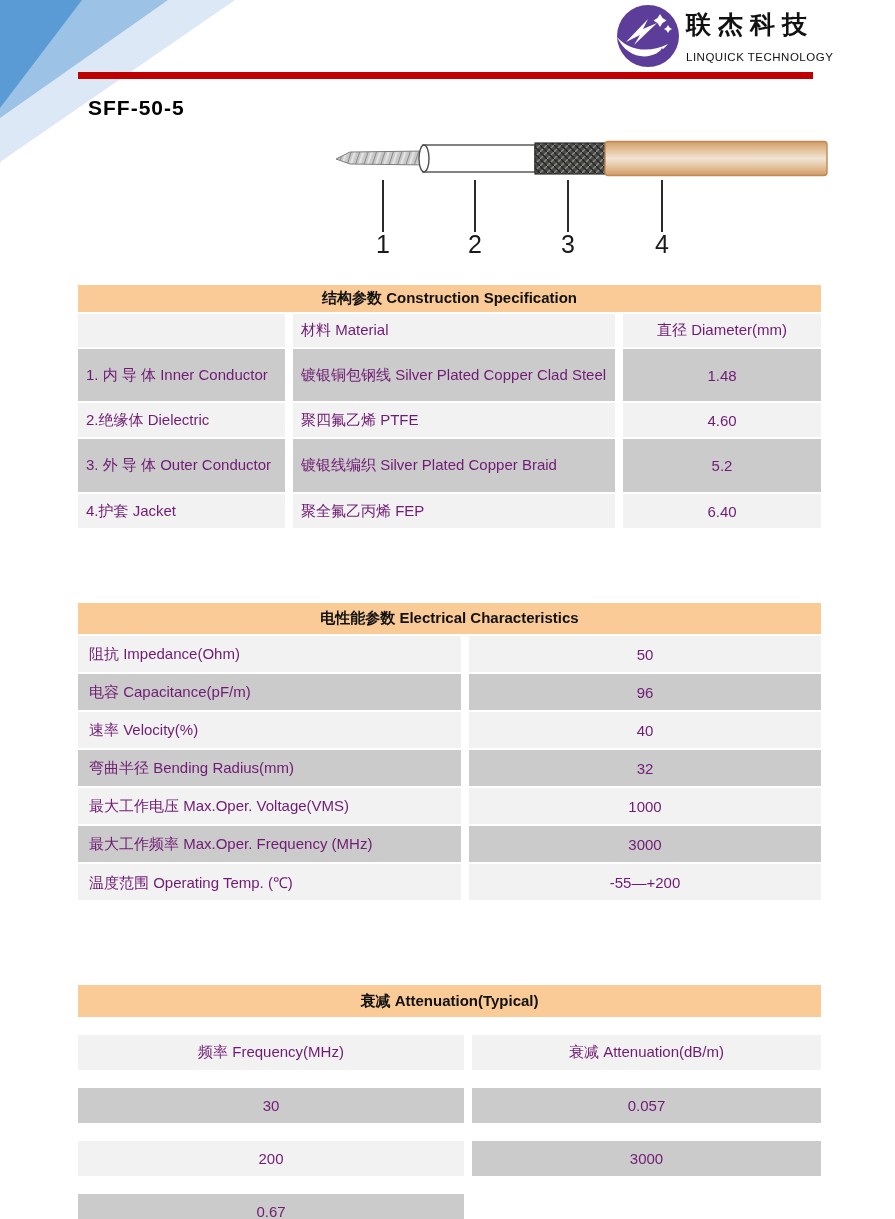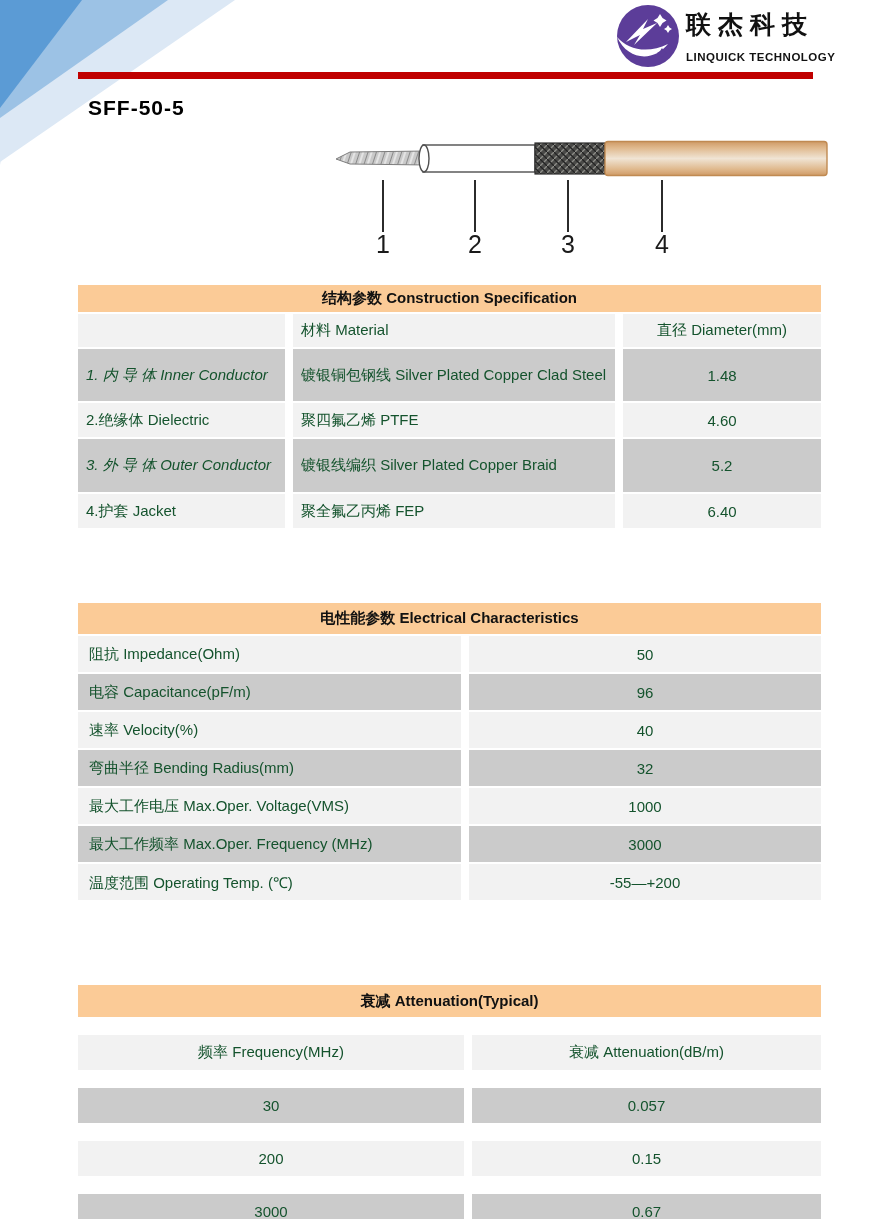--- a/index.html
+++ b/index.html
@@ -19,41 +19,41 @@
     clip-path:polygon(0 0, 100% 0, 0 100%); }
   .tri-dark { width:82px; height:108px; background:#5b9bd5;
     clip-path:polygon(0 0, 100% 0, 0 100%); }
 
   
   .red-line { position:absolute; left:78px; top:72px; width:735px; height:7px; background:#c00000; }
   .logo { position:absolute; left:616px; top:4px; width:200px; height:66px; display:flex; }
   .logo-mark { width:64px; height:64px; flex:0 0 64px; }
   .logo-text { margin-left:6px; display:flex; flex-direction:column; justify-content:center; }
   .logo-cn { font-size:25px; font-weight:bold; color:#111; letter-spacing:7px; line-height:1.1; white-space:nowrap; }
-  .logo-en { font-size:11.5px; font-weight:bold; color:#111; letter-spacing:0.5px; margin-top:13px; white-space:nowrap; }
+  .logo-en { font-size:11.5px; font-weight:normal; color:#111; letter-spacing:0.5px; margin-top:13px; white-space:nowrap; }
 
   .page-title { position:absolute; left:88px; top:96px; font-size:21px; font-weight:bold; color:#000; letter-spacing:1px; }
 
   
   .diagram { position:absolute; left:330px; top:138px; width:500px; height:120px; }
   .cable-svg { position:absolute; left:0; top:0; }
   .leader { position:absolute; top:42px; width:2px; height:52px; background:#2b2b2b; }
   .dg-num { position:absolute; top:92px; width:30px; text-align:center; font-size:25px; color:#1a1a1a; font-family:"Liberation Sans", sans-serif; }
 
   
   .tbl { position:absolute; left:78px; width:743px; display:grid; background:#fff; }
   .hd { background:#fbcb97; display:flex; align-items:center; justify-content:center;
         font-size:15px; font-weight:bold; color:#111; }
-  .cell { display:flex; align-items:center; font-size:15px; color:#14532d; }
+  .cell { display:flex; align-items:center; font-size:15px; color:#701a75; }
   .c-gray { background:#cbcbcb; }
   .c-light { background:#f2f2f2; }
   .c-left { padding:2px 8px; }
   .c-center { justify-content:center; text-align:center; }
   .c-bold { font-weight:normal; }
-  .c-justify span { display:block; width:100%; text-align:justify;font-style:italic; }
+  .c-justify span { display:block; width:100%; text-align:justify; }
 
   
   #t-construction { top:285px; grid-template-columns:207px 322px 198px;
     grid-template-rows:27px 33px 52px 34px 53px 34px; gap:2px 8px; }
   #t-construction .hd { grid-column:1 / span 3; }
 
   
   #t-electrical { top:603px; grid-template-columns:383px 352px;
     grid-template-rows:31px repeat(7, 36px); gap:2px 8px; }
   #t-electrical .hd { grid-column:1 / span 2; }
@@ -189,17 +189,16 @@
 <div class="tbl" id="t-attenuation">
   <div class="hd">衰减 Attenuation(Typical)</div>
 
   <div class="cell c-light c-center">频率 Frequency(MHz)</div>
   <div class="cell c-light c-center c-bold">衰减 Attenuation(dB/m)</div>
 
   <div class="cell c-gray c-center">30</div>
   <div class="cell c-gray c-center c-bold">0.057</div>
 
   <div class="cell c-light c-center">200</div>
-  <div class="cell c-light c-center c-bold">0.15</div>
 
   <div class="cell c-gray c-center">3000</div>
   <div class="cell c-gray c-center c-bold">0.67</div>
 </div>
 
 </body></html>

